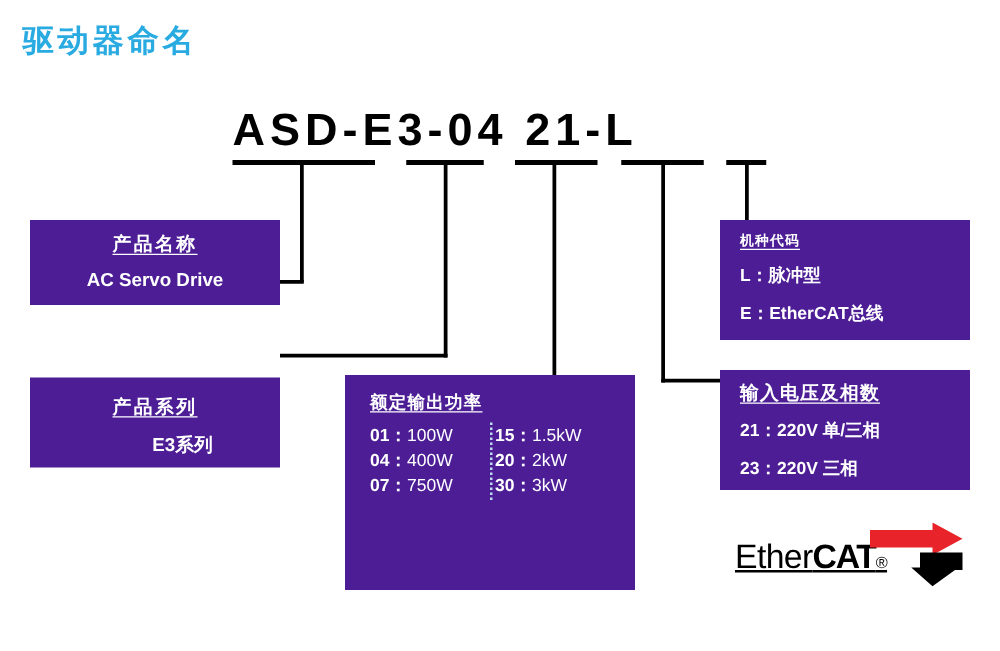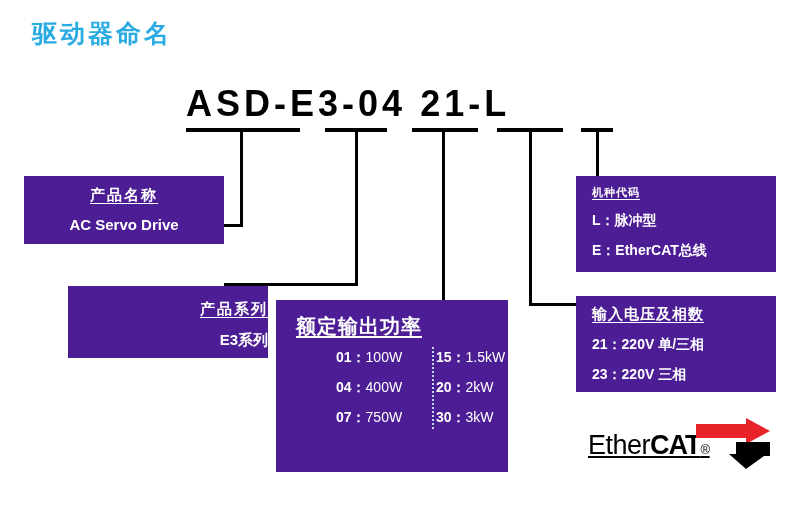--- a/index.html
+++ b/index.html
@@ -15,21 +15,21 @@
     position: relative;
     width: 800px;
     height: 521px;
     background: #ffffff;
     overflow: hidden;
   }
 
   
   #page-title {
     position: absolute;
-    left: 32px;
+    left: 18px;
     top: 18px;
     font-size: 25px;
     font-weight: bold;
     color: #29abe2;
     letter-spacing: 3px;
     line-height: 1.2;
     white-space: nowrap;
   }
 
   
@@ -76,40 +76,38 @@
   
   #box-product-name {
     left: 24px; top: 176px; width: 200px; height: 68px;
     text-align: center;
   }
   #box-product-name .box-title { font-size: 15px; letter-spacing: 2px; margin-top: 10px; }
   #box-product-name .box-line  { font-size: 15px; font-weight: bold; margin-top: 11px; }
 
   
   #box-product-series {
-    left: 24px; top: 286px; width: 200px; height: 72px;
-    text-align: right;
-    margin-left: 44px;
+    left: 24px; top: 302px; width: 200px; height: 72px;
+    text-align: center;
   }
   #box-product-series .box-title { font-size: 15px; letter-spacing: 2px; margin-top: 14px; }
   #box-product-series .box-line  { font-size: 15px; font-weight: bold; margin-top: 12px; padding-left: 44px; }
 
   
   #box-power {
     left: 276px; top: 300px; width: 232px; height: 172px;
     padding: 13px 0 0 20px;
   }
-  #box-power .box-title { font-size: 20px; letter-spacing: 1px; }
+  #box-power .box-title { font-size: 14px; letter-spacing: 1px; }
   #power-grid {
     position: relative;
     margin-top: 9px;
     display: grid;
     grid-template-columns: 100px 100px;
-    row-gap: 12px;
-    margin-left: 40px;
+    row-gap: 2px;
   }
   #power-divider {
     position: absolute;
     left: 96px;
     top: -2px;
     bottom: -2px;
     width: 0;
     border-left: 2px dotted #bcd9ee;
   }
   .pw-cell { font-size: 14px; white-space: nowrap; }

